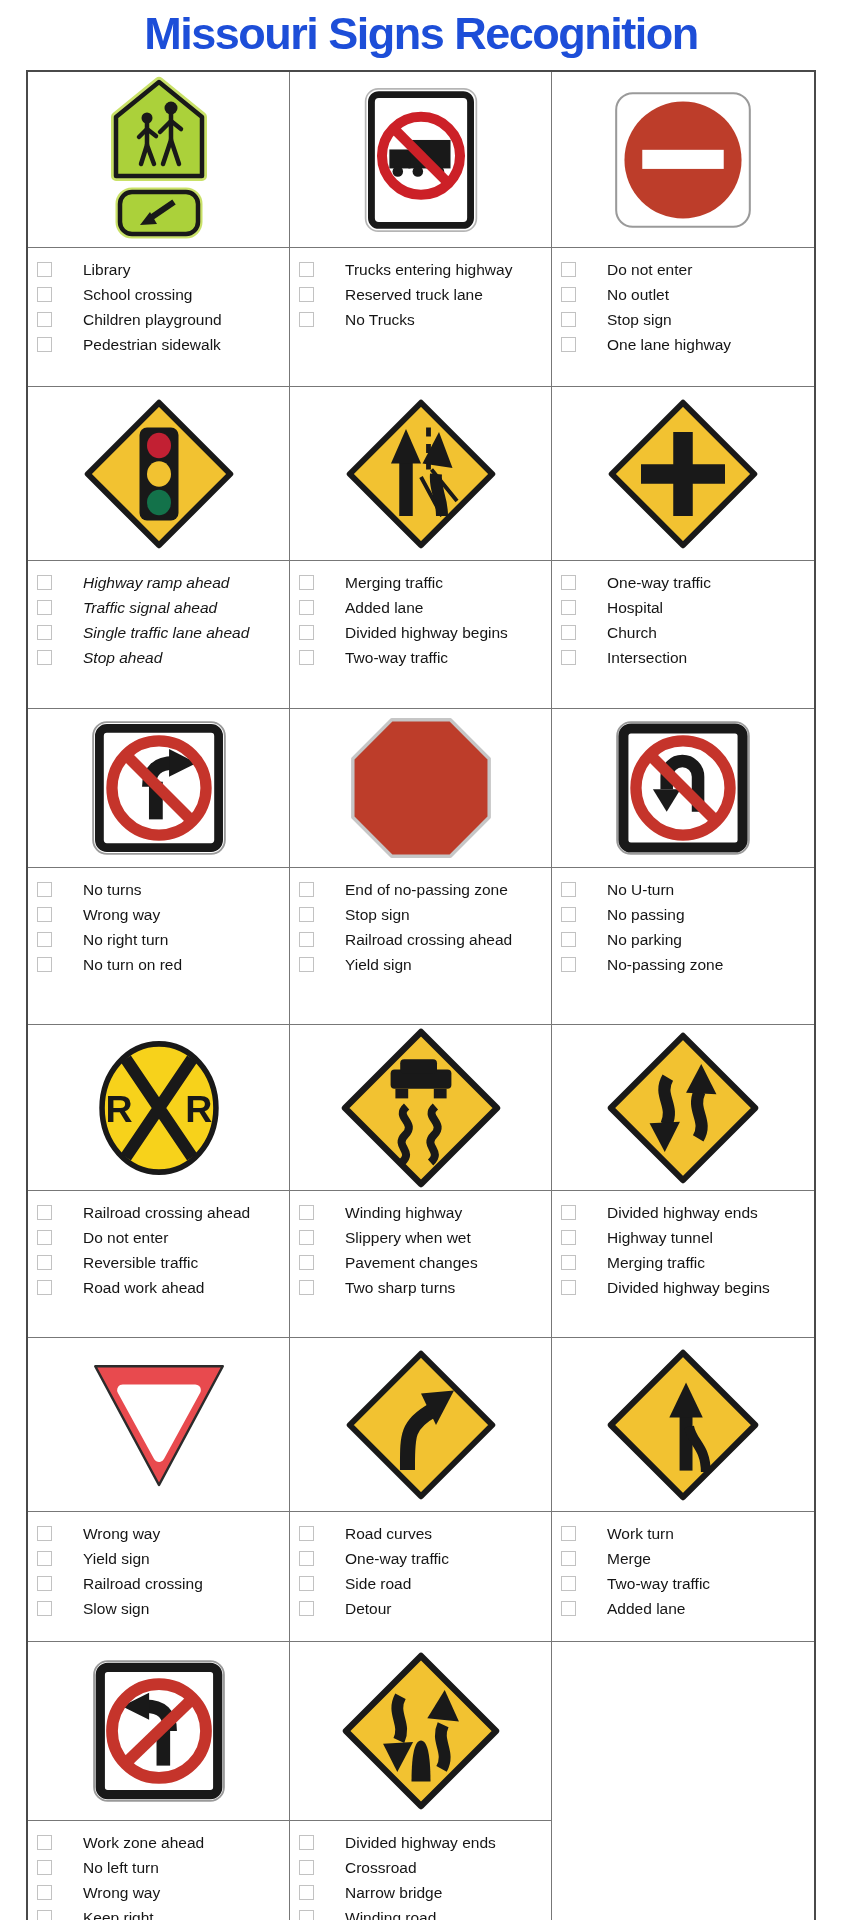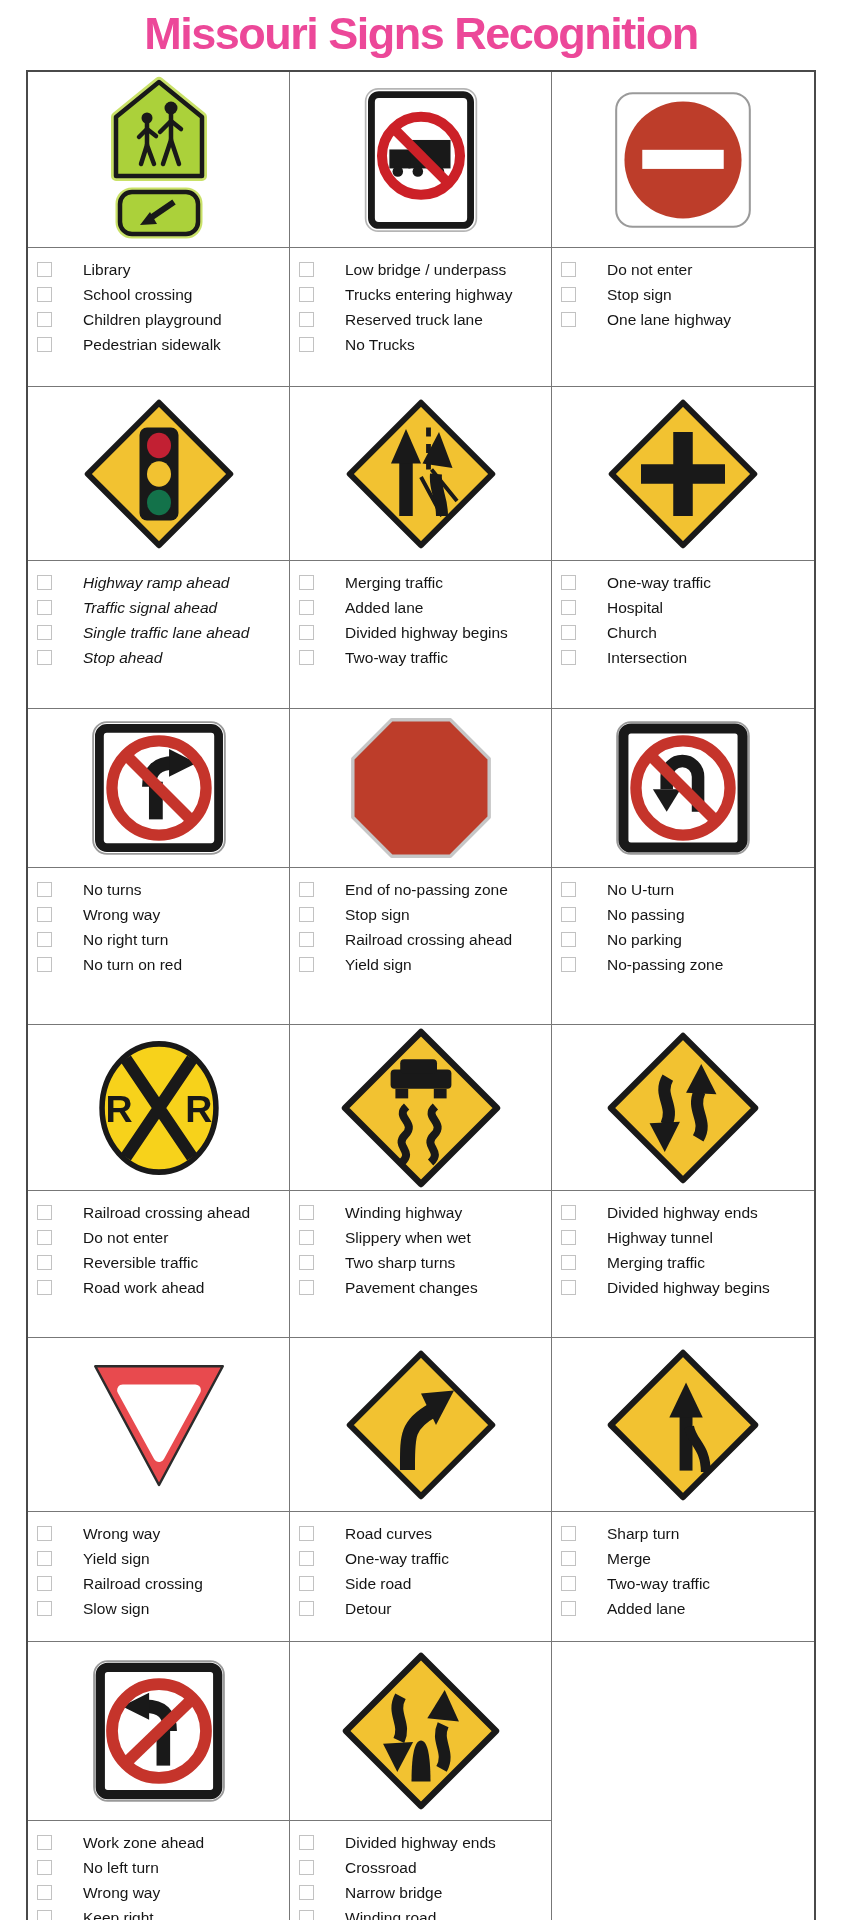--- a/index.html
+++ b/index.html
@@ -4,21 +4,21 @@
 <style>
   html,body{margin:0;padding:0;background:#fff;}
   body{width:842px;min-height:1920px;font-family:"Liberation Sans",sans-serif;}
   h1[data-name="page-title"]{
     text-align:center;
     font-family:"Liberation Sans",sans-serif;
     font-weight:800;
     font-size:45px;
     letter-spacing:-1.5px;
     margin:8px 0 10px 0;
-    color:#ec4899;
+    color:#1d4ed8;
   }
   .quiz{
     width:786px;
     margin:0 auto;
     border:2px solid #4a4a4a;
     border-bottom-width:3px;
     background:#fff;
   }
   .quiz-row{display:grid;grid-template-columns:1fr 1fr 1fr;}
   .quiz-row:not(:last-child){border-bottom:1px solid #777;}
@@ -108,24 +108,20 @@
                 <circle cx="72" cy="81" r="5"></circle>
               </g>
    <circle cx="55" cy="66" r="37" fill="none" stroke="#cc2027" stroke-width="9.5"></circle>
    <path d="M29 40 81 92" stroke="#cc2027" stroke-width="9.5"></path>
             </svg>
           </div>
         </div>
         <div class="options" data-name="options-list" style="height: 129px;">
           <div class="option" data-name="option-row">
             <span class="checkbox" data-name="option-checkbox"></span>
-            <span class="option-label" data-name="option-label">Low bridge / underpass</span>
-          </div>
-          <div class="option" data-name="option-row">
-            <span class="checkbox" data-name="option-checkbox"></span>
             <span class="option-label" data-name="option-label">Trucks entering highway</span>
           </div>
           <div class="option" data-name="option-row">
             <span class="checkbox" data-name="option-checkbox"></span>
             <span class="option-label" data-name="option-label">Reserved truck lane</span>
           </div>
           <div class="option" data-name="option-row">
             <span class="checkbox" data-name="option-checkbox"></span>
             <span class="option-label" data-name="option-label">No Trucks</span>
           </div>
@@ -138,20 +134,24 @@
    <rect x="2.5" y="2.5" width="105" height="105" rx="13" fill="#fff" stroke="#9a9a9a" stroke-width="1.6"></rect>
    <circle cx="55" cy="55" r="46" fill="#bd3d2a"></circle>
    <rect x="23" y="47" width="64" height="15" fill="#fff"></rect>
             </svg>
           </div>
         </div>
         <div class="options" data-name="options-list" style="height: 129px;">
           <div class="option" data-name="option-row">
             <span class="checkbox" data-name="option-checkbox"></span>
             <span class="option-label" data-name="option-label">Do not enter</span>
+          </div>
+          <div class="option" data-name="option-row">
+            <span class="checkbox" data-name="option-checkbox"></span>
+            <span class="option-label" data-name="option-label">No outlet</span>
           </div>
           <div class="option" data-name="option-row">
             <span class="checkbox" data-name="option-checkbox"></span>
             <span class="option-label" data-name="option-label">Stop sign</span>
           </div>
           <div class="option" data-name="option-row">
             <span class="checkbox" data-name="option-checkbox"></span>
             <span class="option-label" data-name="option-label">One lane highway</span>
           </div>
         </div>
@@ -394,25 +394,25 @@
           <div class="option" data-name="option-row">
             <span class="checkbox" data-name="option-checkbox"></span>
             <span class="option-label" data-name="option-label">Winding highway</span>
           </div>
           <div class="option" data-name="option-row">
             <span class="checkbox" data-name="option-checkbox"></span>
             <span class="option-label" data-name="option-label">Slippery when wet</span>
           </div>
           <div class="option" data-name="option-row">
             <span class="checkbox" data-name="option-checkbox"></span>
+            <span class="option-label" data-name="option-label">Pavement changes</span>
+          </div>
+          <div class="option" data-name="option-row">
+            <span class="checkbox" data-name="option-checkbox"></span>
             <span class="option-label" data-name="option-label">Two sharp turns</span>
-          </div>
-          <div class="option" data-name="option-row">
-            <span class="checkbox" data-name="option-checkbox"></span>
-            <span class="option-label" data-name="option-label">Pavement changes</span>
           </div>
         </div>
       </div>
       <div class="cell" data-name="quiz-cell">
         <div class="sign-area" data-name="sign-area" style="height: 165px;">
           <div data-name="divided-highway-sign">
             <svg width="152" height="152" viewBox="0 0 100 100">
               <path d="M50 2.5 97.5 50 50 97.5 2.5 50Z" fill="#f2c231" stroke="#191919" stroke-width="4" stroke-linejoin="round"></path>
               <path d="M40 30c-7 12 5 18-1 31" stroke="#191919" stroke-width="8" fill="none"></path>
    <path d="M38 79 28 60l20-1z" fill="#191919"></path>
@@ -506,21 +506,21 @@
               <path d="M50 2.5 97.5 50 50 97.5 2.5 50Z" fill="#f2c231" stroke="#191919" stroke-width="4" stroke-linejoin="round"></path>
               <path d="M52 80V42" stroke="#191919" stroke-width="8.5" fill="none"></path>
    <path d="M52 22 41 45h22z" fill="#191919"></path>
    <path d="M65 81c0-17-9-19-11-30" stroke="#191919" stroke-width="6.5" fill="none"></path>
             </svg>
           </div>
         </div>
         <div class="options" data-name="options-list" style="height: 120px;">
           <div class="option" data-name="option-row">
             <span class="checkbox" data-name="option-checkbox"></span>
-            <span class="option-label" data-name="option-label">Sharp turn</span>
+            <span class="option-label" data-name="option-label">Work turn</span>
           </div>
           <div class="option" data-name="option-row">
             <span class="checkbox" data-name="option-checkbox"></span>
             <span class="option-label" data-name="option-label">Merge</span>
           </div>
           <div class="option" data-name="option-row">
             <span class="checkbox" data-name="option-checkbox"></span>
             <span class="option-label" data-name="option-label">Two-way traffic</span>
           </div>
           <div class="option" data-name="option-row">

